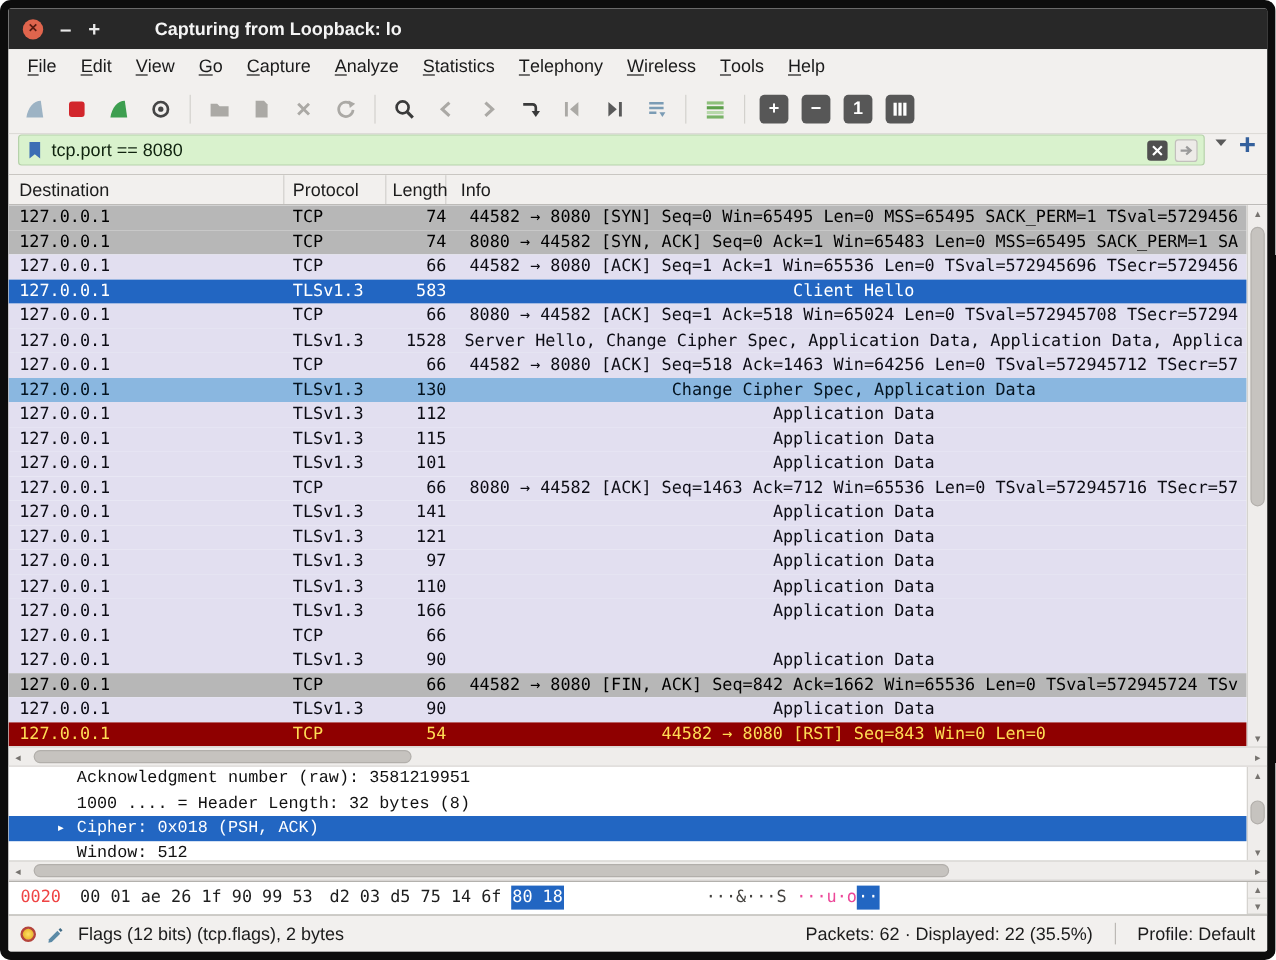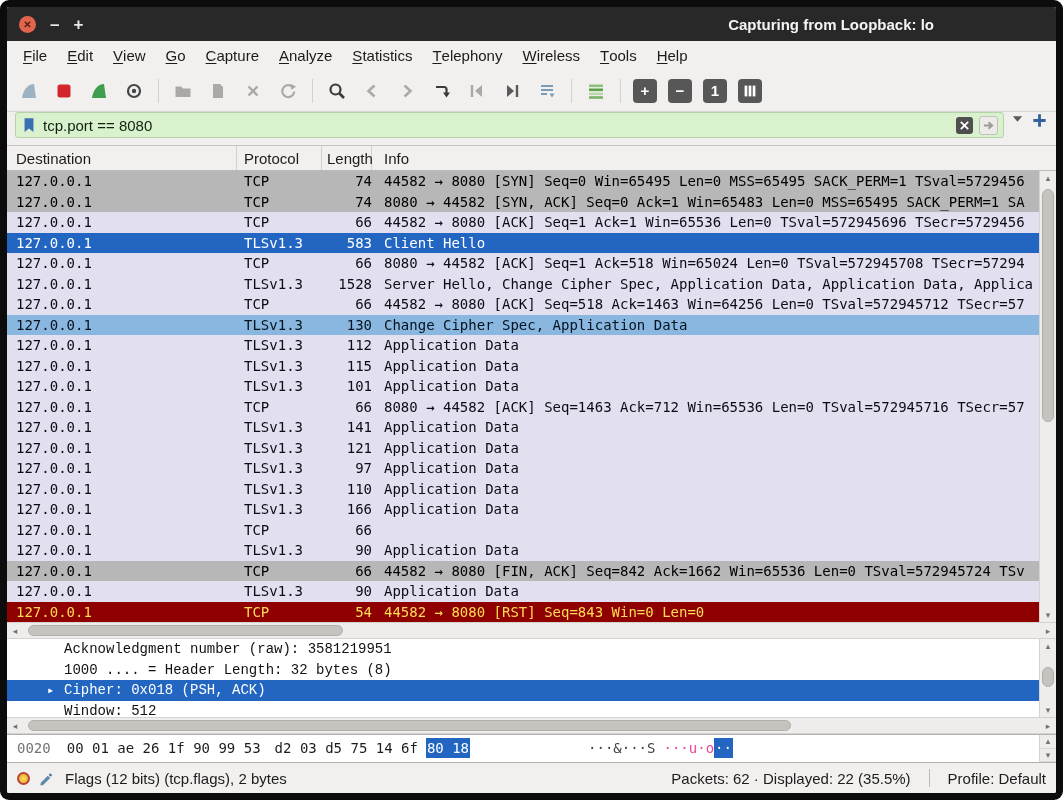--- a/index.html
+++ b/index.html
@@ -13,21 +13,21 @@
   .frame{width:1063px;height:800px;padding:7px;background:var(--frame);border-radius:9px;}
   .app{height:100%;display:flex;flex-direction:column;background:#fff;overflow:hidden;border-radius:2px;}
 
   
   .titlebar{height:34px;background:var(--titlebar-bg);display:flex;align-items:center;padding:0 12px;flex:0 0 auto;}
   .winbtns{display:flex;align-items:center;gap:14px;width:110px;}
   .wbtn{cursor:default;}
   .wbtn.close{width:17px;height:17px;border-radius:50%;background:var(--close-btn);color:#551a10;
     font-size:10px;font-weight:bold;display:flex;align-items:center;justify-content:center;}
   .wbtn.min,.wbtn.max{color:#e9e9e9;font-size:17px;font-weight:bold;line-height:17px;}
-  .title{flex:1;text-align:right;color:#f4f4f4;font-weight:bold;font-size:15px;}
+  .title{flex:1;text-align:left;color:#f4f4f4;font-weight:bold;font-size:15px;}
   .winspacer{width:110px;}
 
   
   .menubar{height:29px;background:var(--chrome-bg);display:flex;align-items:stretch;padding:0 6px;flex:0 0 auto;}
   .menu-item{padding:0 10px;font-size:15px;color:#1b1b1b;display:flex;align-items:center;}
   .menu-item u{text-underline-offset:2px;}
 
   
   .toolbar{height:42px;background:var(--chrome-bg);border-bottom:1px solid #d8d6d2;display:flex;
     align-items:center;padding:0 8px;gap:7px;flex:0 0 auto;}
@@ -55,21 +55,21 @@
   .phc-len{width:50px;padding-left:5px;}
   .phc-info{flex:1;padding-left:12px;border-right:none;}
   .pbody-wrap{height:451px;display:flex;flex:0 0 auto;background:#fff;}
   .pbody{flex:1;overflow:hidden;}
   .prow{display:flex;height:20.5px;line-height:20.5px;font-family:"DejaVu Sans Mono", monospace;
     font-size:14px;white-space:pre;}
   .pc{overflow:hidden;}
   .pc-dest{width:230px;padding-left:9px;}
   .pc-proto{width:85px;padding-left:7px;}
   .pc-len{width:50px;text-align:right;}
-  .pc-info{flex:1;padding-left:12px;}
+  .pc-info{flex:1;padding-left:12px;text-align:center;}
   .s-gray{background:var(--row-gray);color:#000;}
   .s-lav{background:var(--row-lavender);color:#0c0c14;}
   .s-sel{background:var(--selected);color:#fff;}
   .s-blue{background:var(--row-blue);color:#04131f;}
   .s-red{background:var(--rst-bg);color:var(--rst-fg);}
 
   
   .vscroll{width:17px;background:var(--scroll-track);border-left:1px solid #d5d3cf;display:flex;
     flex-direction:column;flex:0 0 auto;}
   .varr,.harr{color:#76736f;font-size:9px;display:flex;align-items:center;justify-content:center;}
@@ -89,21 +89,21 @@
   .details{flex:1;overflow:hidden;}
   .dline{height:20.5px;line-height:20.5px;font-family:Liberation Mono, monospace;font-size:14px;
     padding-left:40px;white-space:pre;color:#111;}
   .darrow{display:inline-block;width:17px;font-size:12px;}
   .dsel{background:var(--selected);color:#fff;}
 
   
   .hexpane{height:28px;background:#fff;border-top:1px solid #b3b1ad;display:flex;flex:0 0 auto;}
   .hexline{flex:1;font-family:"DejaVu Sans Mono", monospace;font-size:14px;line-height:26px;
     padding-left:10px;white-space:pre;overflow:hidden;color:#1d1d1d;}
-  .hx-off{color:#737373;margin-right:16px;}
+  .hx-off{color:#ef4444;margin-right:16px;}
   .hx-g1{margin-right:14px;}
   .hx-g2{margin-right:8px;}
   .hx-hl,.hx-ahl{background:var(--selected);color:#fff;padding:2px 1px;}
   .hx-a1{margin-left:118px;margin-right:8px;color:#44423f;}
   .hx-a2{color:#ec4899;}
   .hexscroll{width:17px;background:var(--scroll-track);border-left:1px solid #d5d3cf;display:flex;
     flex-direction:column;}
   .hexscroll .varr{flex:1;border-bottom:1px solid #dddbd7;}
 
   

